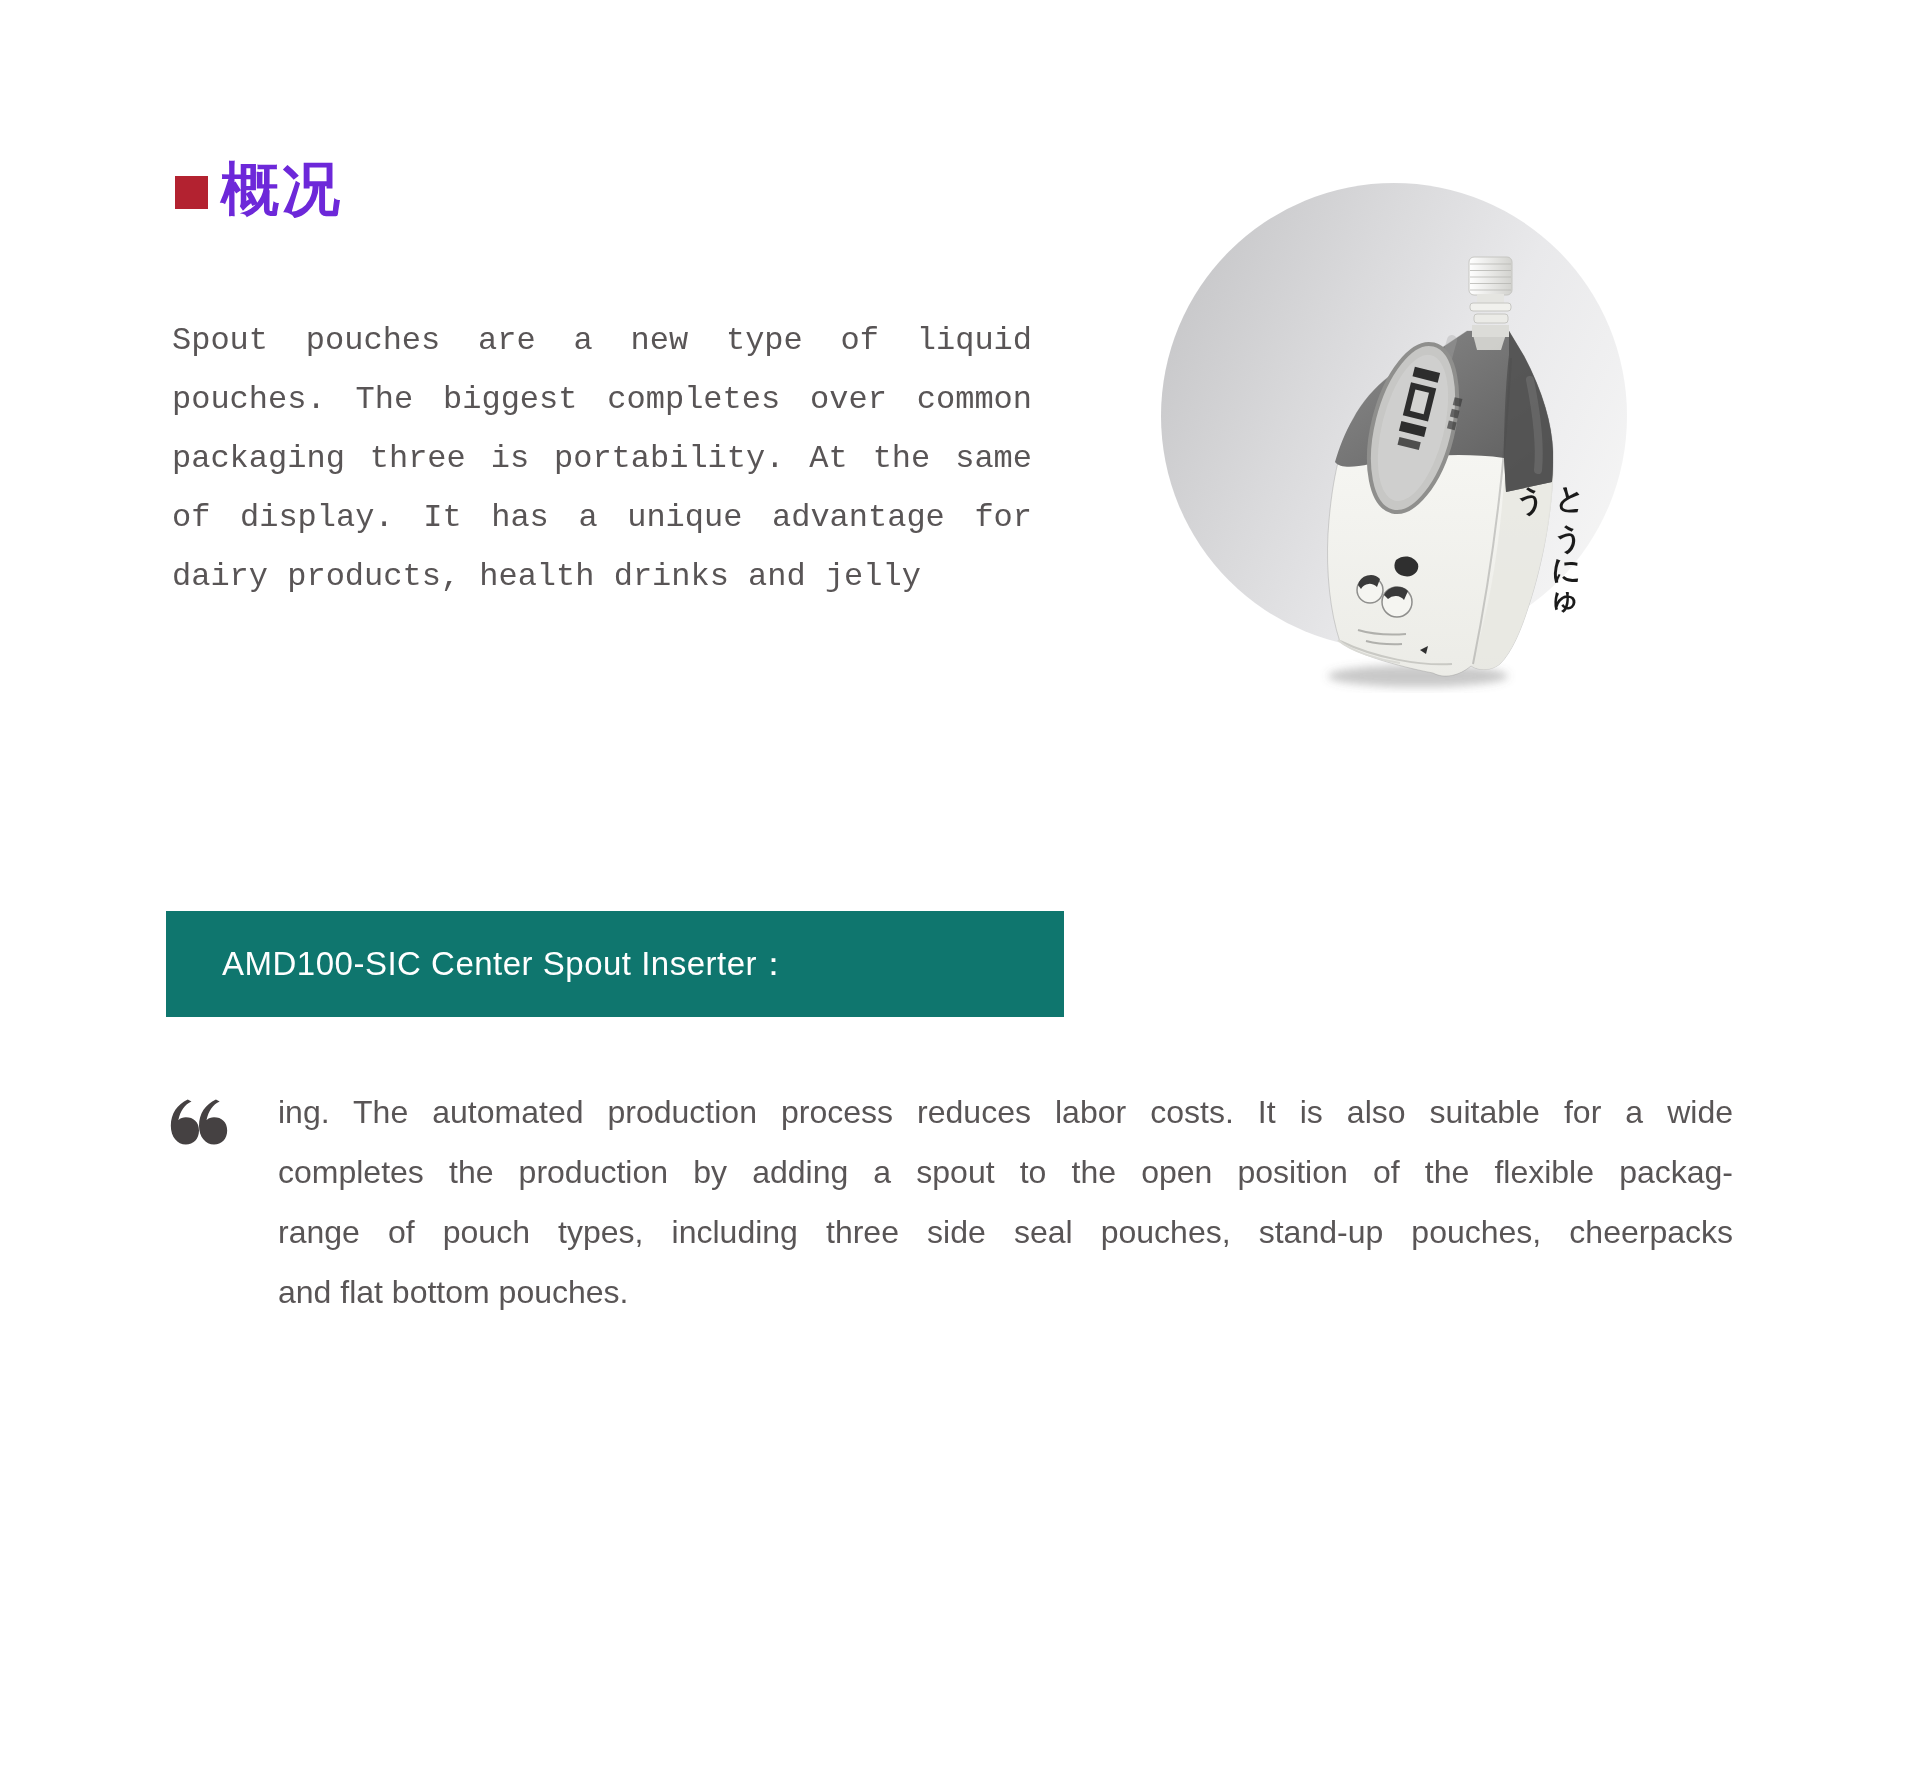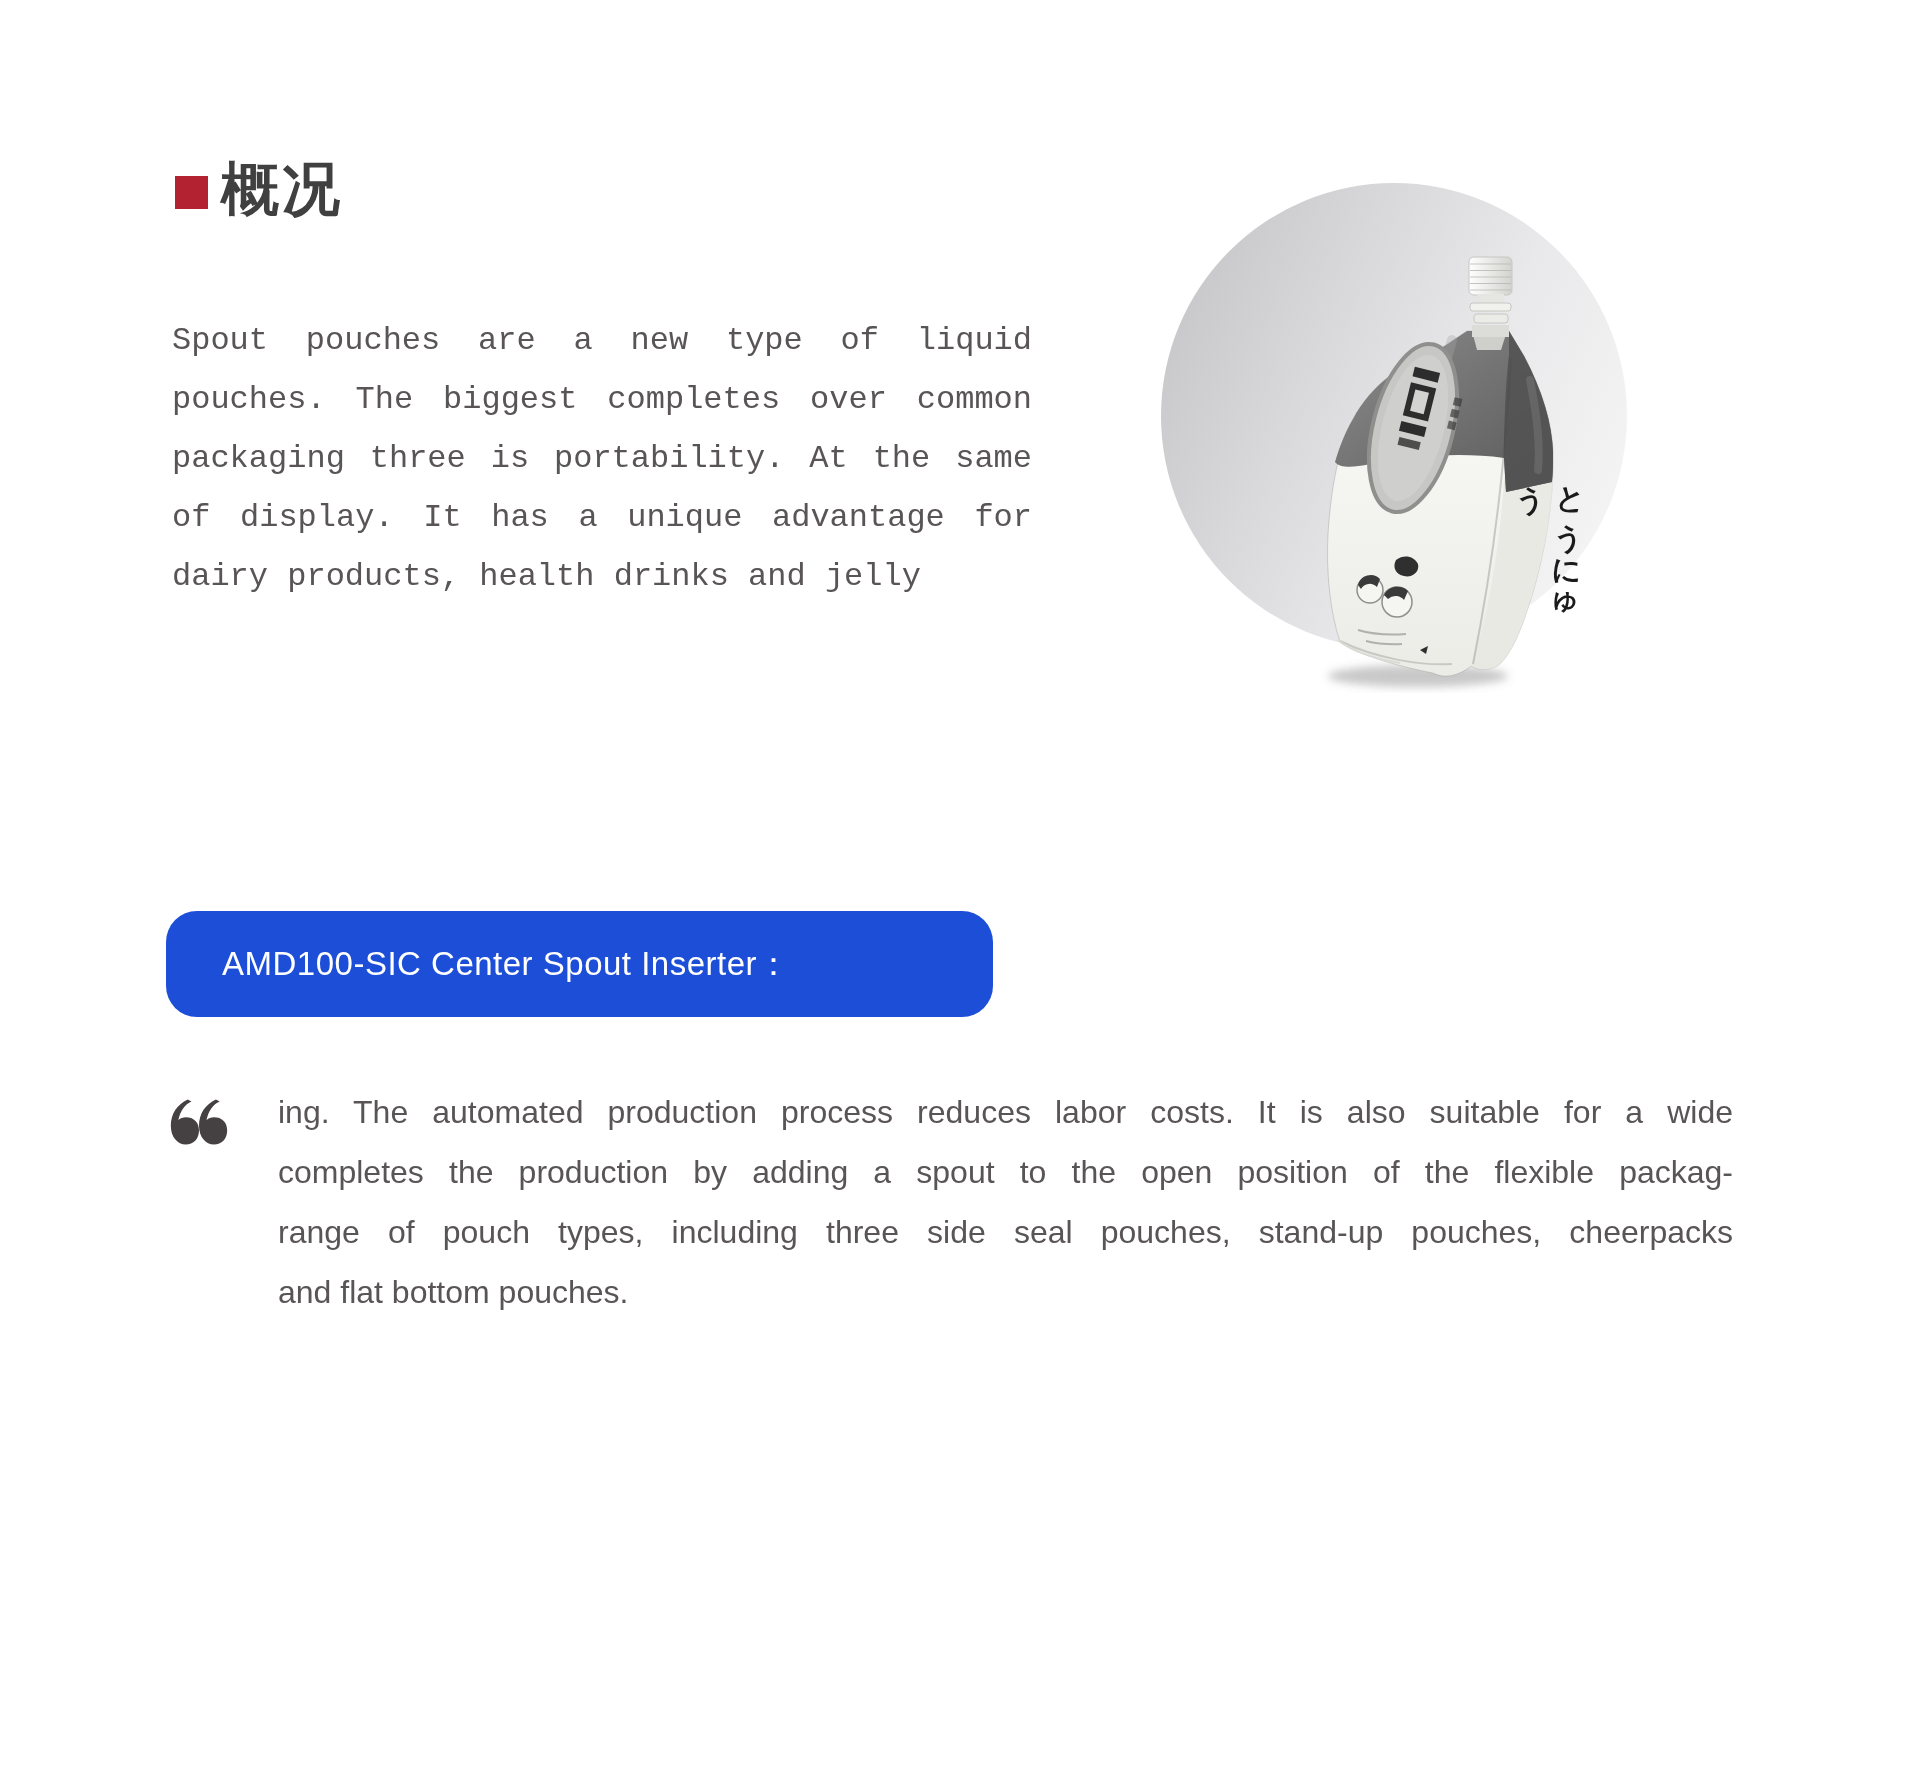--- a/index.html
+++ b/index.html
@@ -3,41 +3,41 @@
 <meta charset="utf-8">
 <style>
   html,body{margin:0;padding:0;background:#ffffff;}
   #page{
     position:relative;width:1920px;height:1779px;background:#ffffff;overflow:hidden;
     font-family:"Liberation Sans","DejaVu Sans",sans-serif;
   }
   
   .section-head{position:absolute;left:175px;top:160px;display:flex;align-items:center;gap:13px;}
   .bullet-square{width:33px;height:33px;background:#b32230;margin-top:6px;}
-  .section-title{font-size:58px;font-weight:bold;color:#404040;letter-spacing:3px;line-height:1;}
+  .section-title{font-size:58px;font-weight:bold;color:#6d28d9;letter-spacing:3px;line-height:1;}
   
   .intro{position:absolute;left:172px;top:311px;width:860px;color:#595556;font-size:32px;line-height:59px;}
   .pline{height:59px;overflow:hidden;font-family:Liberation Mono, monospace;}
   .just{text-align:justify;text-align-last:justify;}
   
   .photo-circle{
     position:absolute;left:1161px;top:183px;width:466px;height:466px;border-radius:50%;
     background:linear-gradient(115deg,#c1c1c3 0%,#d9d9db 35%,#e9e9eb 60%,#f5f5f5 92%);
   }
   .pouch-svg{position:absolute;left:1290px;top:248px;width:300px;height:445px;}
   .pouch-vlabel{
     position:absolute;left:1508px;top:466px;height:175px;
     writing-mode:vertical-rl;text-orientation:upright;
     font-size:29px;font-weight:700;color:#1b1b1b;letter-spacing:3px;
     transform:rotate(3deg);
   }
   
   .model-banner{
-    position:absolute;left:166px;top:911px;width:827px;height:106px;background:#1d4ed8;
-    display:flex;align-items:center;border-radius:31px;
+    position:absolute;left:166px;top:911px;width:898px;height:106px;background:#0f766e;
+    display:flex;align-items:center;
   }
   .model-banner .label{color:#ffffff;font-size:33px;padding-left:56px;letter-spacing:0.5px;}
   
   .quote-icon{position:absolute;left:168px;top:1096px;}
   .quote-par{position:absolute;left:278px;top:1082px;width:1455px;color:#595556;font-size:32px;line-height:60px;}
   .qline{height:60px;overflow:hidden;}
 </style>
 </head>
 <body>
 

